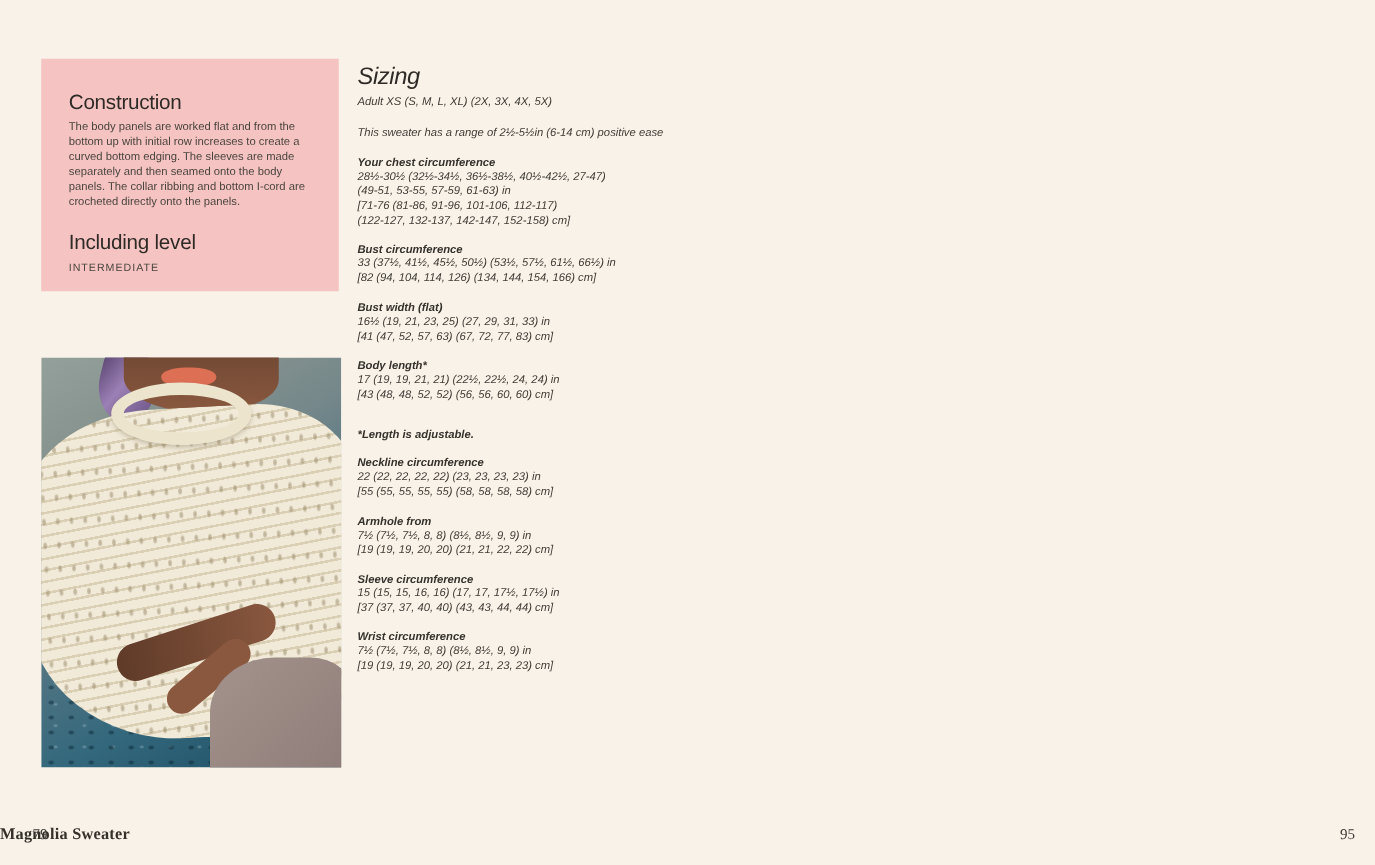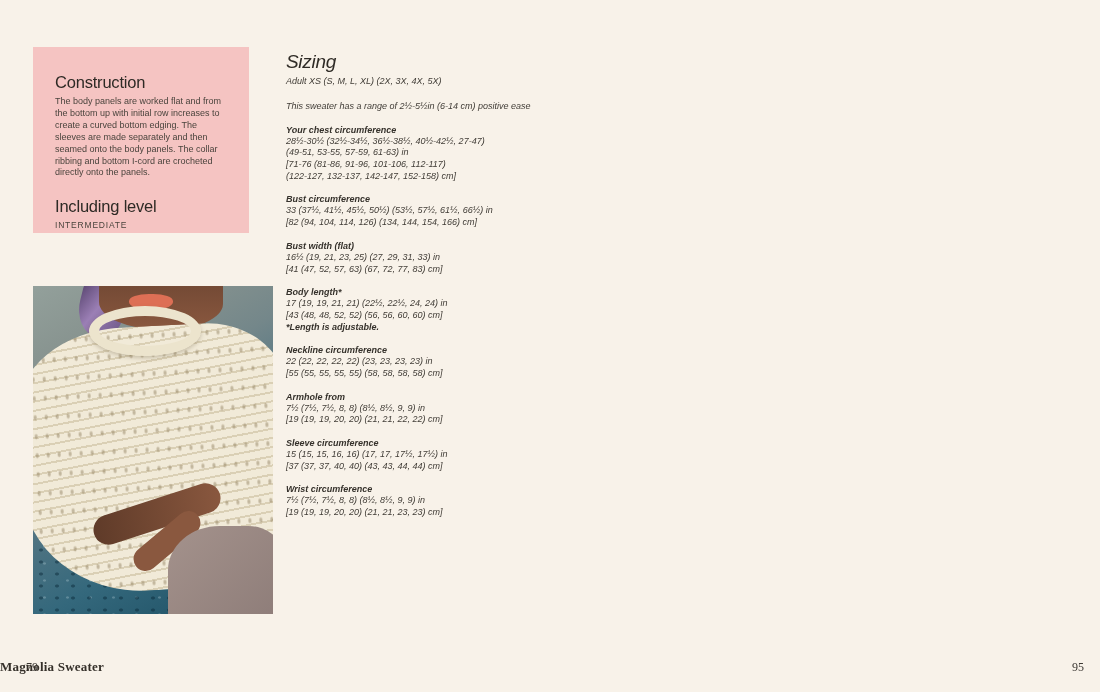--- a/index.html
+++ b/index.html
@@ -14,34 +14,34 @@
   
   .h-big{font-size:19px;font-weight:400;letter-spacing:-0.3px;color:#2e2a25;margin:0 0 4px 0;line-height:1.05;}
   .h-box{font-size:16.5px;font-weight:400;letter-spacing:-0.2px;color:#2e2a25;margin:0 0 5px 0;line-height:1.1;}
 
   
   .bt{font-size:9px;line-height:1.32;color:#403c36;}
   .nowrap{white-space:nowrap;}
 
   
   .construction-box{
-    position:absolute;left:33px;top:47px;width:216px;height:186px;box-sizing:border-box;
+    position:absolute;left:33px;top:47px;width:238px;height:186px;box-sizing:border-box;
     background:#f5c4c2;padding:26px 22px;
   }
   .construction-box .bt{color:#4a443d;}
   .diff-title{margin-top:18px;}
   .intermediate{font-size:8.5px;letter-spacing:0.8px;color:#4a443d;margin-top:3px;}
 
   
   .sizing-col{position:absolute;left:286px;top:52px;width:205px;font-style:italic;}
   .sizing-col .ease{margin-top:13px;}
   .spec{margin-top:12px;}
   .spec-label{font-size:9px;font-weight:700;margin-bottom:1px;color:#35312b;}
   .spec-line{font-size:9px;line-height:1.3;white-space:nowrap;color:#403c36;}
-  .spec-note{font-size:9px;line-height:1.3;font-weight:700;color:#35312b;}
+  .spec-note{font-size:9px;line-height:1.3;font-weight:700;color:#35312b;margin-top:20px;}
 
   
   .page-num{position:absolute;top:660px;font-family:"Liberation Serif", serif;font-size:12px;color:#3c3833;}
   .num-left{left:26px;} .num-right{right:16px;}
   .footer-title{position:absolute;top:659px;width:550px;
     font-family:"Liberation Serif", serif;font-size:13px;font-weight:600;letter-spacing:0.2px;color:#35302a;}
   .ft-left{left:0;}
 
   
   .photo-left{position:absolute;left:33px;top:286px;width:240px;height:328px;overflow:hidden;}

